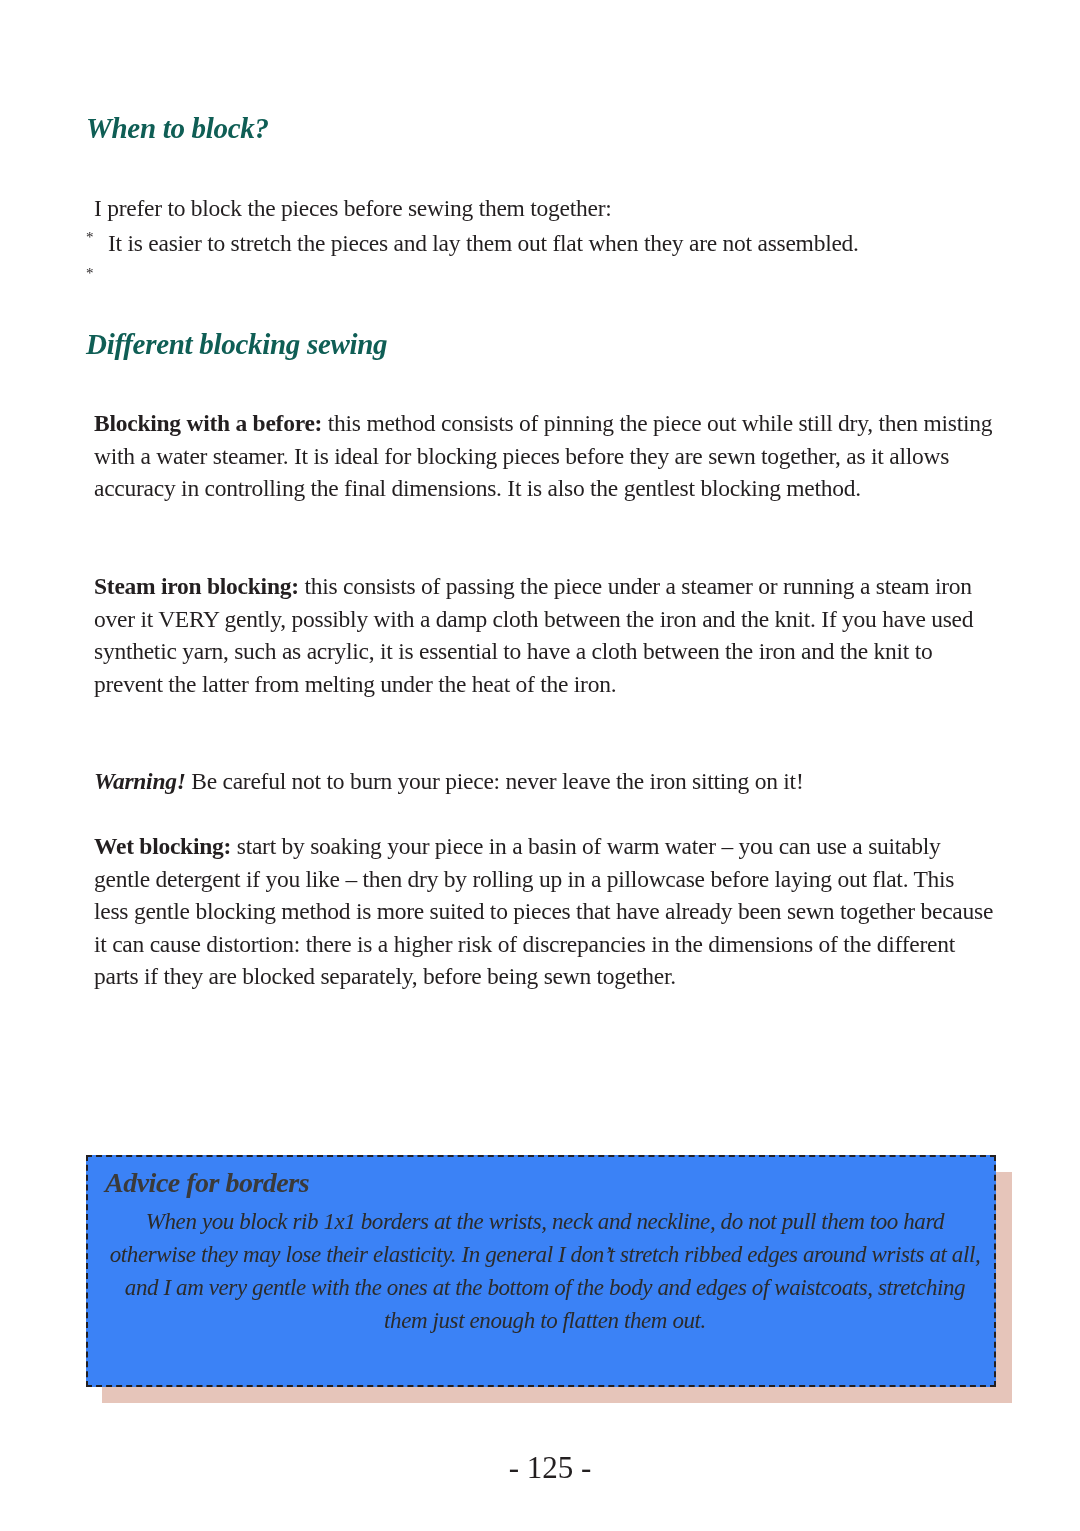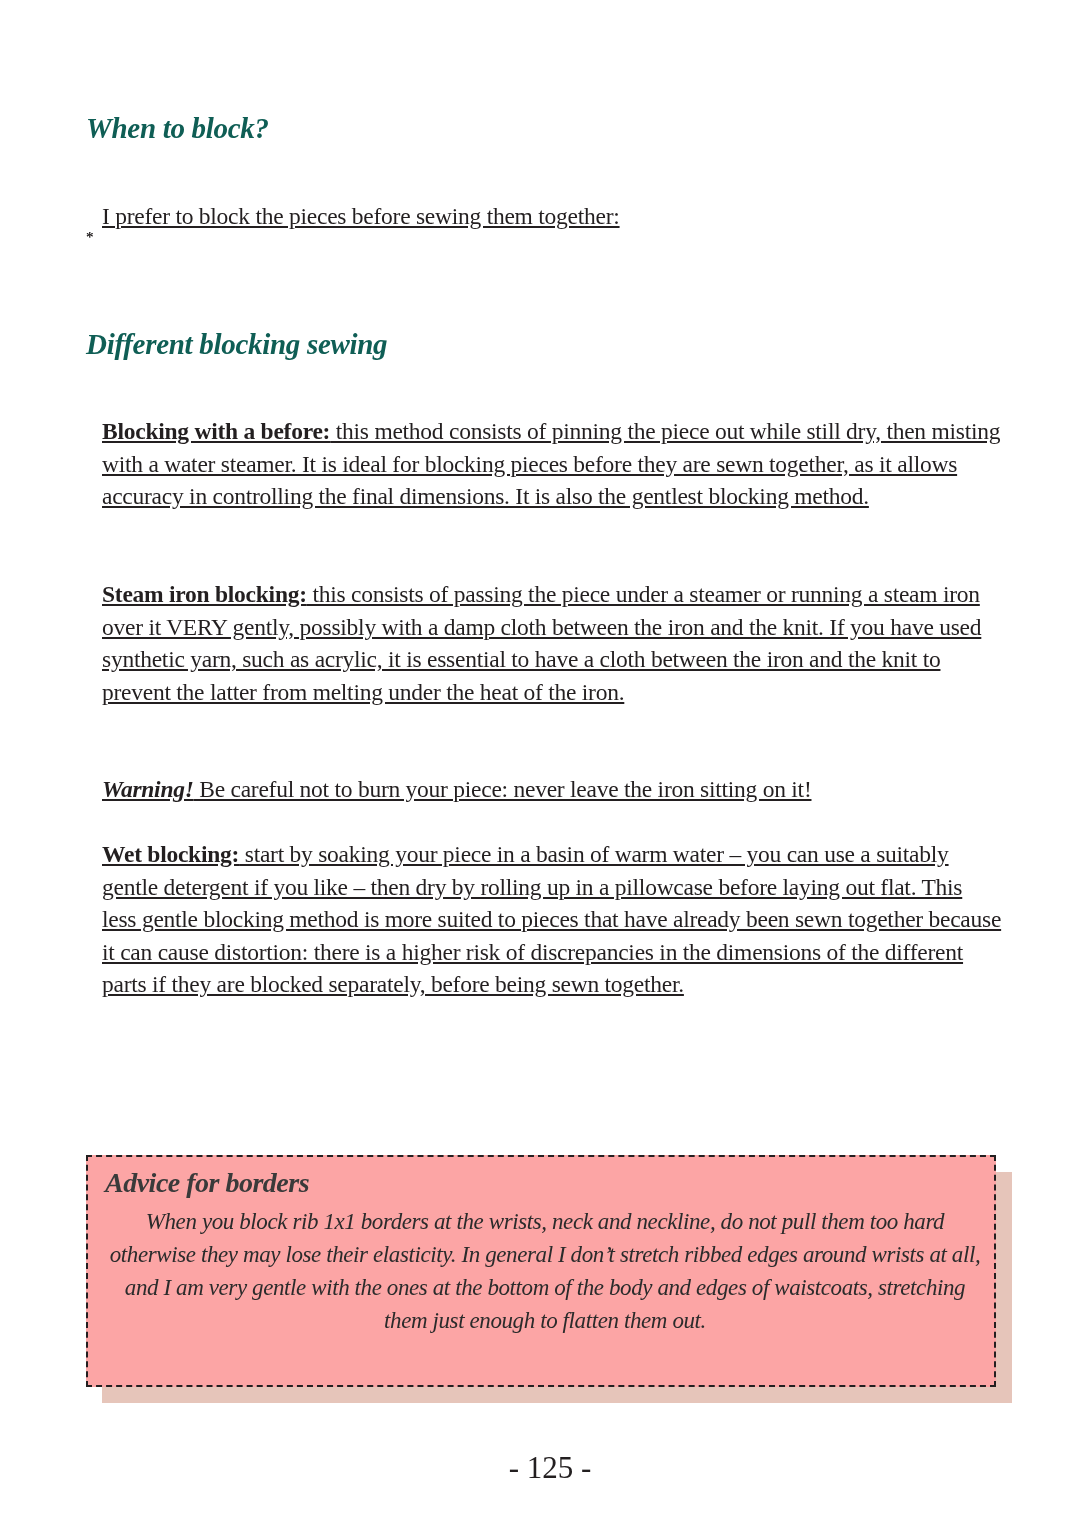--- a/index.html
+++ b/index.html
@@ -1,41 +1,41 @@
 <!DOCTYPE html>
 <html><head>
 <meta charset="utf-8">
 <style>
   html, body { margin: 0; padding: 0; background: #ffffff; }
   body { width: 1080px; height: 1531px; position: relative; overflow: hidden;
          font-family: "Liberation Serif", "DejaVu Serif", serif; color: #231f20; }
   .h2 { position: absolute; left: 86px; margin: 0; font-style: italic; font-weight: bold;
         color: #0f5e55; font-size: 29px; letter-spacing: -0.3px; }
-  .para { position: absolute; left: 86px; width: 900px; margin: 16px; font-size: 23.5px;
-          line-height: 32.5px; letter-spacing: -0.25px; text-decoration: underline; }
+  .para { position: absolute; left: 86px; width: 900px; margin: 8px; font-size: 23.5px;
+          line-height: 32.5px; letter-spacing: -0.25px; }
   .bullets { position: absolute; left: 86px; margin: 0; padding: 0; list-style: none; font-size: 23.5px; line-height: 36px; letter-spacing: -0.25px; }
   .bullets li { position: relative; padding-left: 22px; }
   .bullets li .star { position: absolute; left: 0; top: -6px; font-size: 15px; }
   b { font-weight: bold; }
   .shadow { position: absolute; left: 102px; top: 1172px; width: 910px; height: 231px; background: #e6c5ba; }
   .box { position: absolute; left: 86px; top: 1155px; width: 906px; height: 228px;
-         background: #fca5a5; border: 2px dashed #231f20; }
+         background: #3b82f6; border: 2px dashed #231f20; }
   .box-title { position: absolute; left: 17px; top: 10px; margin: 0; font-style: italic; font-weight: bold;
                font-size: 28px; color: #3a3a3a; letter-spacing: -0.5px; }
   .box-text { position: absolute; left: 17px; top: 48px; width: 880px; margin: 0; font-style: italic;
               font-size: 23px; line-height: 33px; color: #2b2b2b; letter-spacing: -0.4px; text-align: center; }
   .page-num { position: absolute; left: 0; width: 1100px; top: 1450px; text-align: center; font-size: 31px; }
 </style>
 </head>
 <body>
 
 <h2 class="h2" style="top:112px">When to block?</h2>
 <p class="para" style="top:184px">I prefer to block the pieces before sewing them together:</p>
 <ul class="bullets" style="top:225px">
-  <li><span class="star">*</span></li>
+  <li><span class="star">*</span><span>It is easier to stretch the pieces and lay them out flat when they are not assembled.</span></li>
   <li><span class="star">*</span></li>
 </ul>
 
 <h2 class="h2" style="top:328px">Different blocking sewing</h2>
 
 <p class="para" style="top:399px"><b>Blocking with a before:</b><span> this method consists of pinning the piece out while still dry, then misting with a water steamer. It is ideal for blocking pieces before they are sewn together, as it allows accuracy in controlling the final dimensions. It is also the gentlest blocking method.</span></p>
 
 <p class="para" style="top:562px"><b>Steam iron blocking:</b><span> this consists of passing the piece under a steamer or running a steam iron over it VERY gently, possibly with a damp cloth between the iron and the knit. If you have used synthetic yarn, such as acrylic, it is essential to have a cloth between the iron and the knit to prevent the latter from melting under the heat of the iron.</span></p>
 
 <p class="para" style="top:757px"><b><i>Warning!</i></b><span> Be careful not to burn your piece: never leave the iron sitting on it!</span></p>

